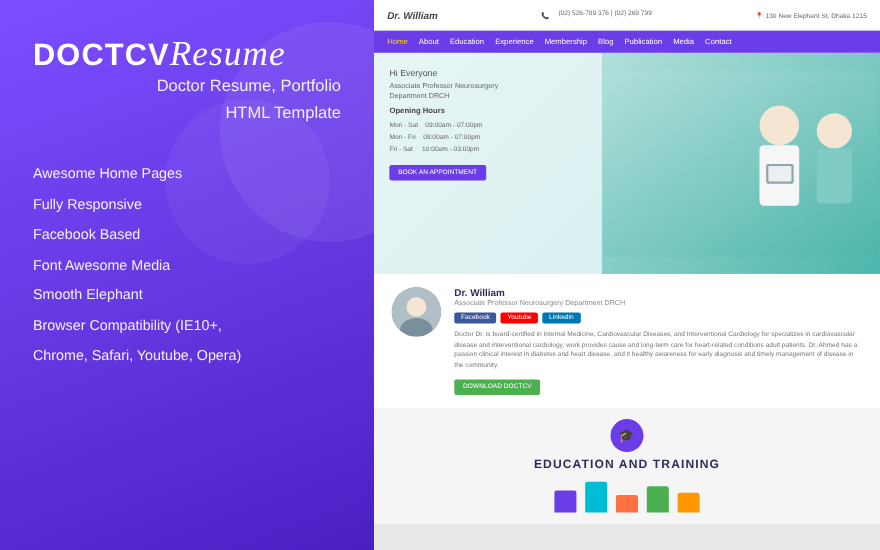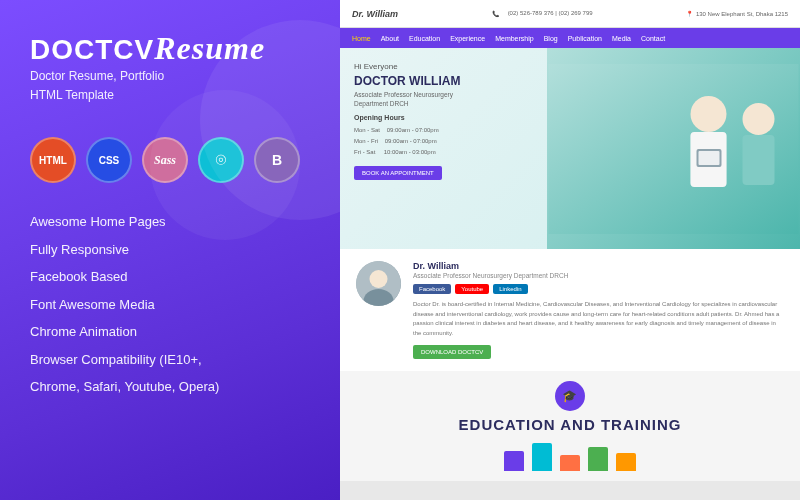--- a/index.html
+++ b/index.html
@@ -39,28 +39,29 @@
     .logo-area { margin-bottom: 12px; }
     .logo-text {
       font-size: 28px;
       font-weight: 900;
       color: white;
       letter-spacing: 1px;
     }
     .logo-text .cursive {
       font-style: italic;
       font-family: Georgia, serif;
-      font-weight: 700;
+      font-weight: 400;
       font-size: 32px;
     }
     .logo-subtitle {
       color: rgba(255,255,255,0.9);
-      font-size: 12px;
+      font-size: 15px;
       line-height: 1.6;
       margin-bottom: 20px;
+      text-align: right;
     }
 
     .tech-badges {
       display: flex;
       gap: 10px;
       margin-bottom: 28px;
       flex-wrap: wrap;
     }
     .badge {
       width: 46px;
@@ -303,21 +304,21 @@
       border-radius: 50%;
       background: #6a3de8;
       margin: 0 auto 5px;
       display: flex;
       align-items: center;
       justify-content: center;
       color: white;
       font-size: 12px;
     }
     .edu-title {
-      font-size: 15px;
+      font-size: 11px;
       font-weight: 900;
       color: #2c2c5e;
       text-transform: uppercase;
       letter-spacing: 1px;
       margin-bottom: 8px;
       text-align: center;
     }
     .edu-bars {
       display: flex;
       gap: 8px;
@@ -337,34 +338,27 @@
   <div class="logo-area">
     <div class="logo-text">
       <span>DOCTCV</span><span class="cursive">Resume</span>
     </div>
     <div class="logo-subtitle">
       <span>Doctor Resume, Portfolio</span><br>
       <span>HTML Template</span>
     </div>
   </div>
 
-  <div class="tech-badges">
-    <div class="badge badge-html">HTML</div>
-    <div class="badge badge-css">CSS</div>
-    <div class="badge badge-sass" style="font-style:italic;font-family:Georgia,serif;">Sass</div>
-    <div class="badge badge-angular" style="font-size:18px;font-weight:300;">⌾</div>
-    <div class="badge badge-bootstrap">B</div>
-  </div>
 
   <ul class="features-list">
     <li>Awesome Home Pages</li>
     <li>Fully Responsive</li>
     <li>Facebook Based</li>
     <li>Font Awesome Media</li>
-    <li>Chrome Animation</li>
+    <li>Smooth Elephant</li>
     <li>Browser Compatibility (IE10+,</li>
     <li>Chrome, Safari, Youtube, Opera)</li>
   </ul>
 </div>
 
 <div class="right-panel">
   <div class="website-preview">
 
     <div class="preview-topbar">
       <div>
@@ -390,21 +384,20 @@
       <span>Publication</span>
       <span>Media</span>
       <span>Contact</span>
     </div>
 
     <div class="preview-body">
 
       <div class="hero-section">
         <div class="hero-left">
           <div class="hero-greeting">Hi Everyone</div>
-          <div class="hero-name">DOCTOR WILLIAM</div>
           <div class="hero-subtitle">
             Associate Professor Neurosurgery<br>Department DRCH
           </div>
           <div class="hero-hours">Opening Hours</div>
           <div class="hero-times">
             Mon - Sat &nbsp;&nbsp; 09:00am - 07:00pm<br>
             Mon - Fri &nbsp;&nbsp; 09:00am - 07:00pm<br>
             Fri - Sat &nbsp;&nbsp;&nbsp; 10:00am - 03:00pm
           </div>
           <div class="hero-btn">BOOK AN APPOINTMENT</div>

